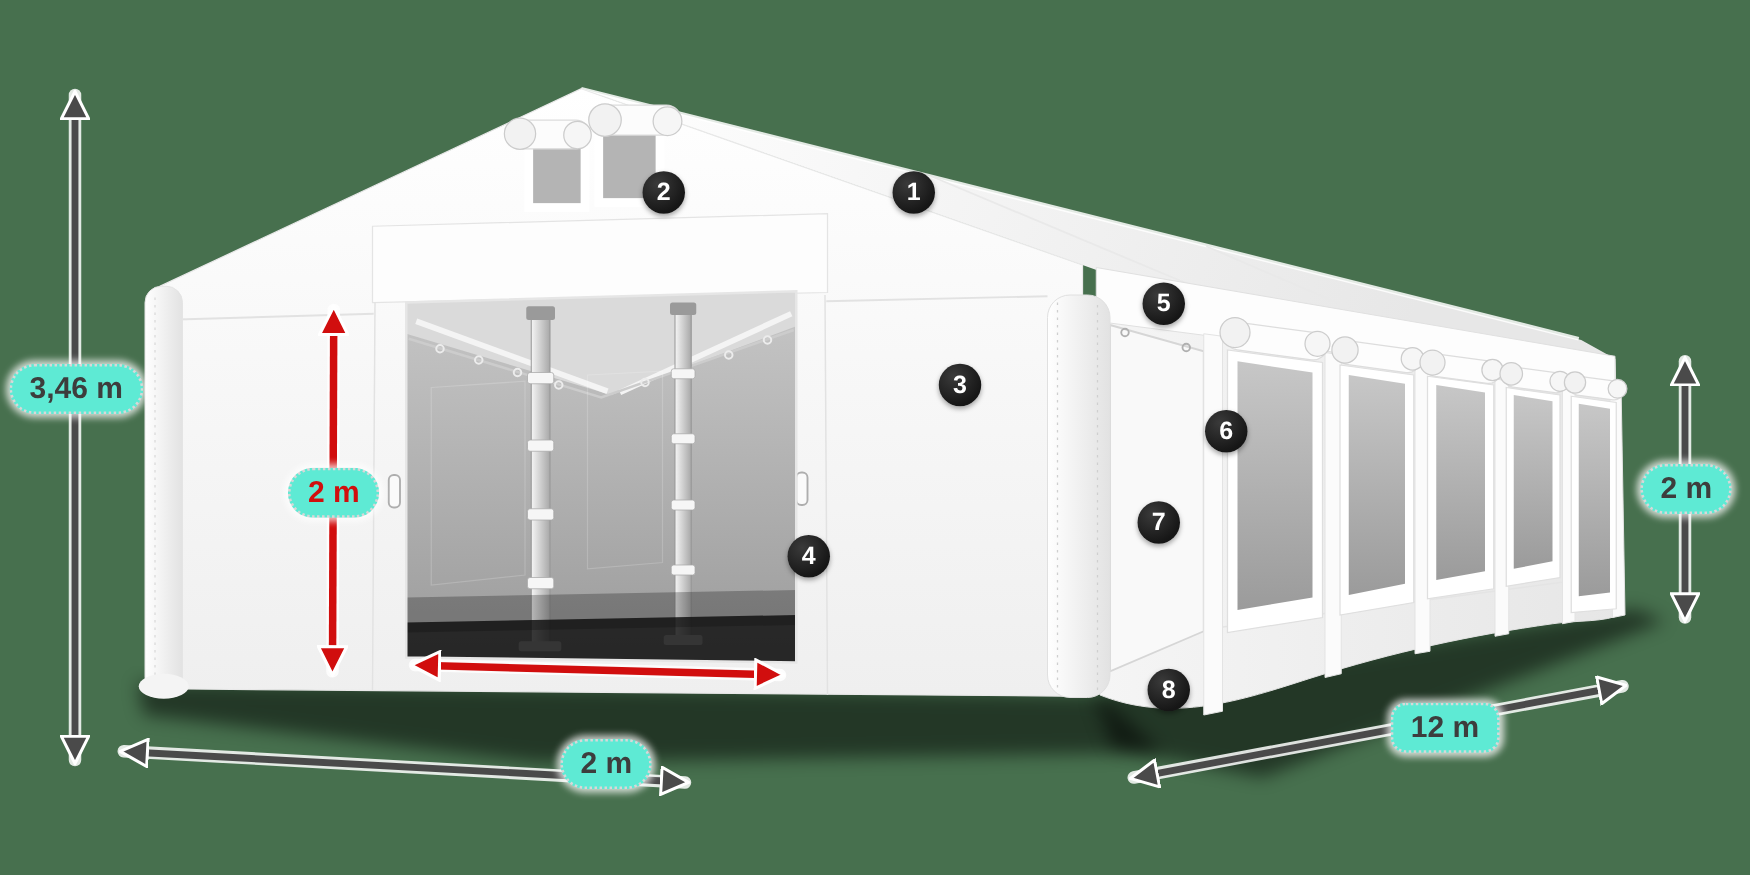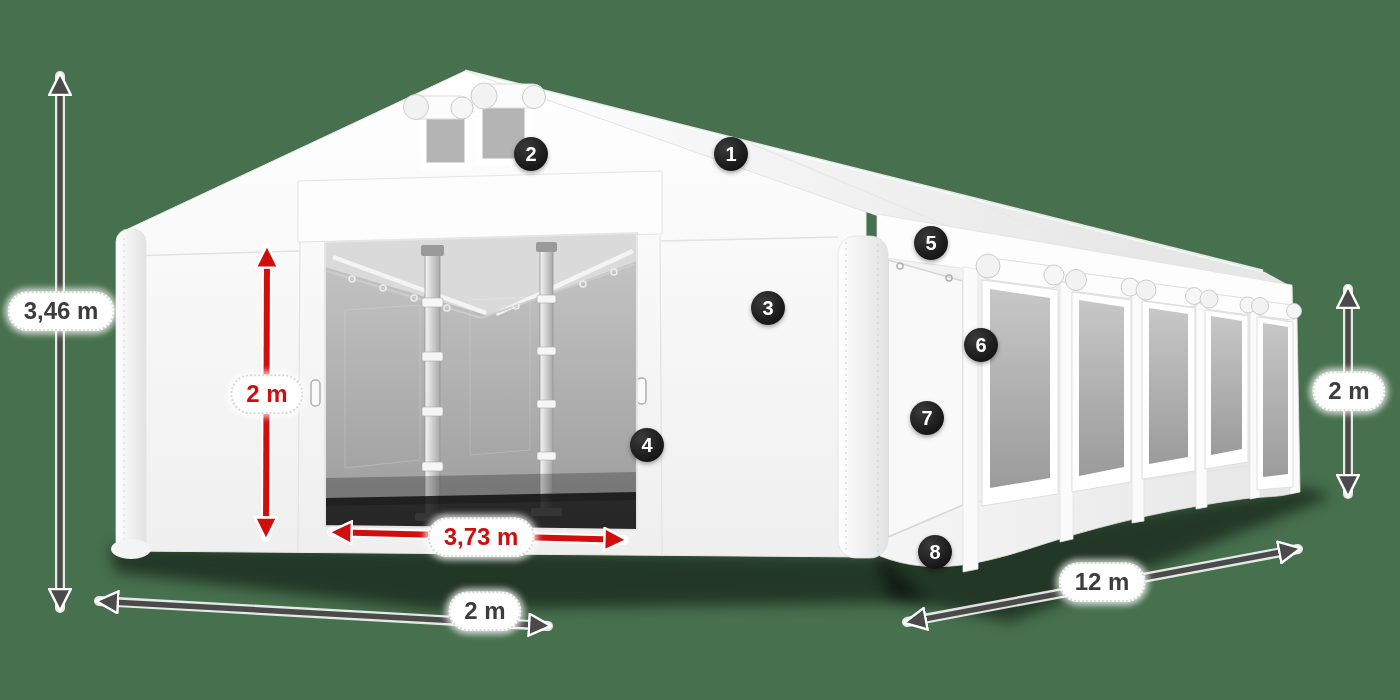--- a/index.html
+++ b/index.html
@@ -4,21 +4,21 @@
 <style>
   html,body{margin:0;padding:0;}
   .stage{
     position:relative;width:1400px;height:700px;overflow:hidden;
     background:#47704E;
     font-family:"Liberation Sans", sans-serif;
   }
   .stage svg{position:absolute;left:0;top:0;}
   .pill{
     position:absolute;transform:translate(-50%,-50%);
-    background:#ffffff;border:2px dotted #d8d8d8;border-radius:30px;
+    background:#5eead4;border:2px dotted #d8d8d8;border-radius:30px;
     padding:4px 14px;font-size:24px;font-weight:bold;color:#3d3d3d;
     white-space:nowrap;line-height:1.15;
     box-shadow:0 0 6px 3px rgba(255,255,255,0.75);
     z-index:3;
   }
   .pill.red{color:#d10e0e;}
   .badge{
     position:absolute;transform:translate(-50%,-50%);
     width:34px;height:34px;border-radius:50%;
     background:radial-gradient(circle at 35% 30%, #3a3a3a, #161616 72%);
@@ -244,23 +244,22 @@
       <path d="M1348,291 L1348,492" stroke="#4a4a4a" stroke-width="5.5" fill="none" marker-start="url(#ahDark)" marker-end="url(#ahDark)"></path>
       <path d="M101,601.4 L546,625.6" stroke="#4a4a4a" stroke-width="5.5" fill="none" marker-start="url(#ahDark)" marker-end="url(#ahDark)"></path>
       <path d="M909,621.9 L1296,549.2" stroke="#4a4a4a" stroke-width="5.5" fill="none" marker-start="url(#ahDark)" marker-end="url(#ahDark)"></path>
       <path d="M267,250 L266,535" stroke="#d10e0e" stroke-width="6" fill="none" marker-start="url(#ahRed)" marker-end="url(#ahRed)"></path>
       <path d="M334,532.2 L622,539.8" stroke="#d10e0e" stroke-width="6" fill="none" marker-start="url(#ahRed)" marker-end="url(#ahRed)"></path>
     </g>
   </svg>
 
   <div class="pill" style="left:61px;top:311px;">3,46 m</div>
   <div class="pill red" style="left:267px;top:394px;">2 m</div>
-  <div class="pill red" style="left:481px;top:537px;">3,73 m</div>
   <div class="pill" style="left:485px;top:611px;">2 m</div>
-  <div class="pill" style="left:1102px;top:582px;">12 m</div>
+  <div class="pill" style="left:1156px;top:582px;border-radius:12px;">12 m</div>
   <div class="pill" style="left:1349px;top:391px;">2 m</div>
 
   <div class="badge" style="left:731px;top:154px;">1</div>
   <div class="badge" style="left:531px;top:154px;">2</div>
   <div class="badge" style="left:768px;top:308px;">3</div>
   <div class="badge" style="left:647px;top:445px;">4</div>
   <div class="badge" style="left:931px;top:243px;">5</div>
   <div class="badge" style="left:981px;top:345px;">6</div>
   <div class="badge" style="left:927px;top:418px;">7</div>
   <div class="badge" style="left:935px;top:552px;">8</div>

